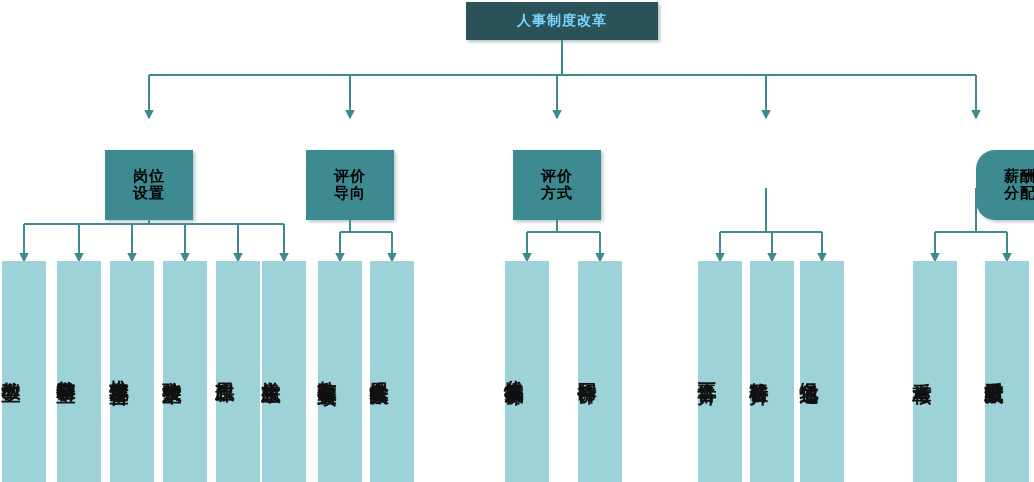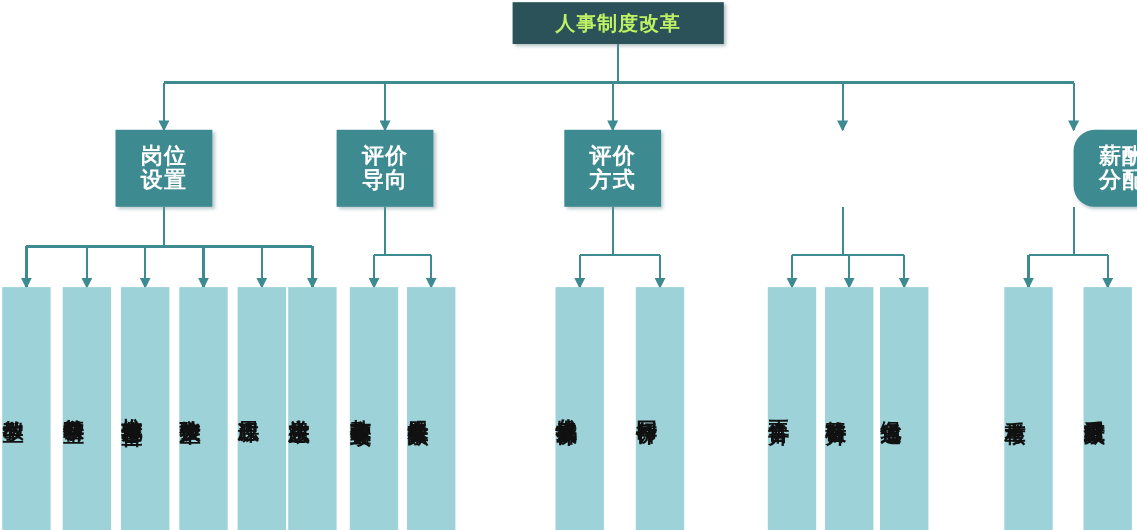--- a/index.html
+++ b/index.html
@@ -30,31 +30,32 @@
     align-items: center;
     justify-content: center;
     text-align: center;
     font-weight: bold;
     line-height: 1.12;
     white-space: pre-line;
     z-index: 2;
   }
   .node-root {
     background: #2a5258;
-    color: #bef264;
-    font-size: 18px;
+    color: #7dd3fc;
+    font-size: 14px;
     letter-spacing: 1px;
     box-shadow: 2px 2px 3px rgba(120,140,145,0.55);
   }
   .node-l2 {
     background: #3d8a91;
-    color: #ffffff;
-    font-size: 20px;
+    color: #000000;
+    font-size: 15px;
     letter-spacing: 1px;
     box-shadow: 2px 2px 3px rgba(120,150,155,0.5);
+    margin-top: 32px;
   }
   .node-leaf {
     background: #9dd3d8;
     color: #111111;
     font-size: 19px;
     letter-spacing: 1px;
     writing-mode: vertical-rl;
     text-orientation: upright;
     align-items: flex-end;
     justify-content: center;

